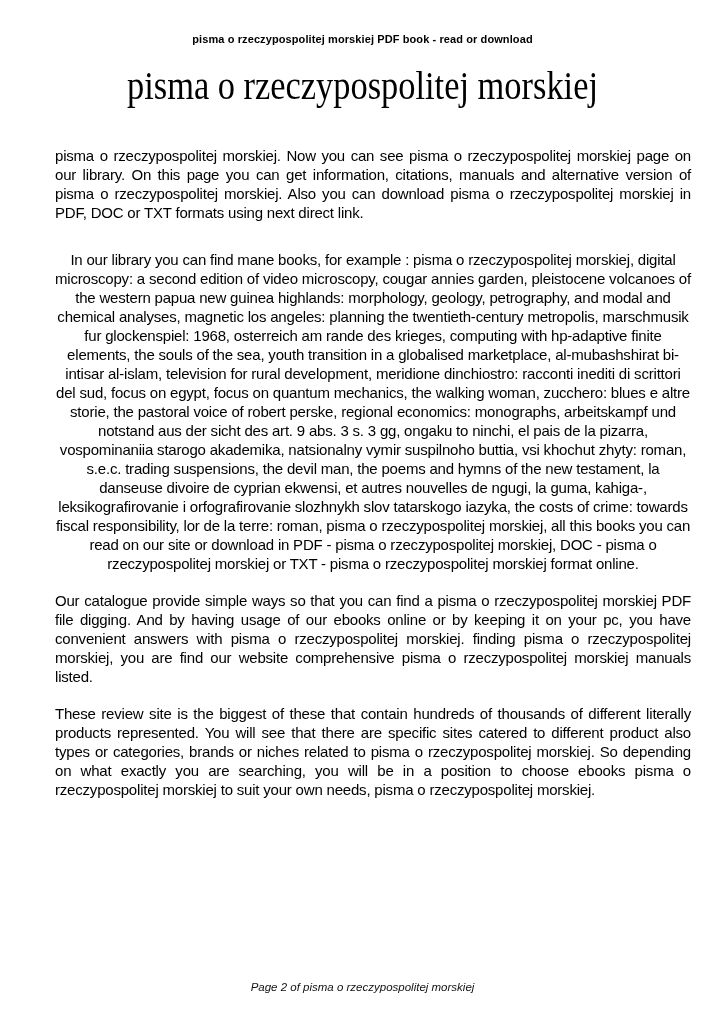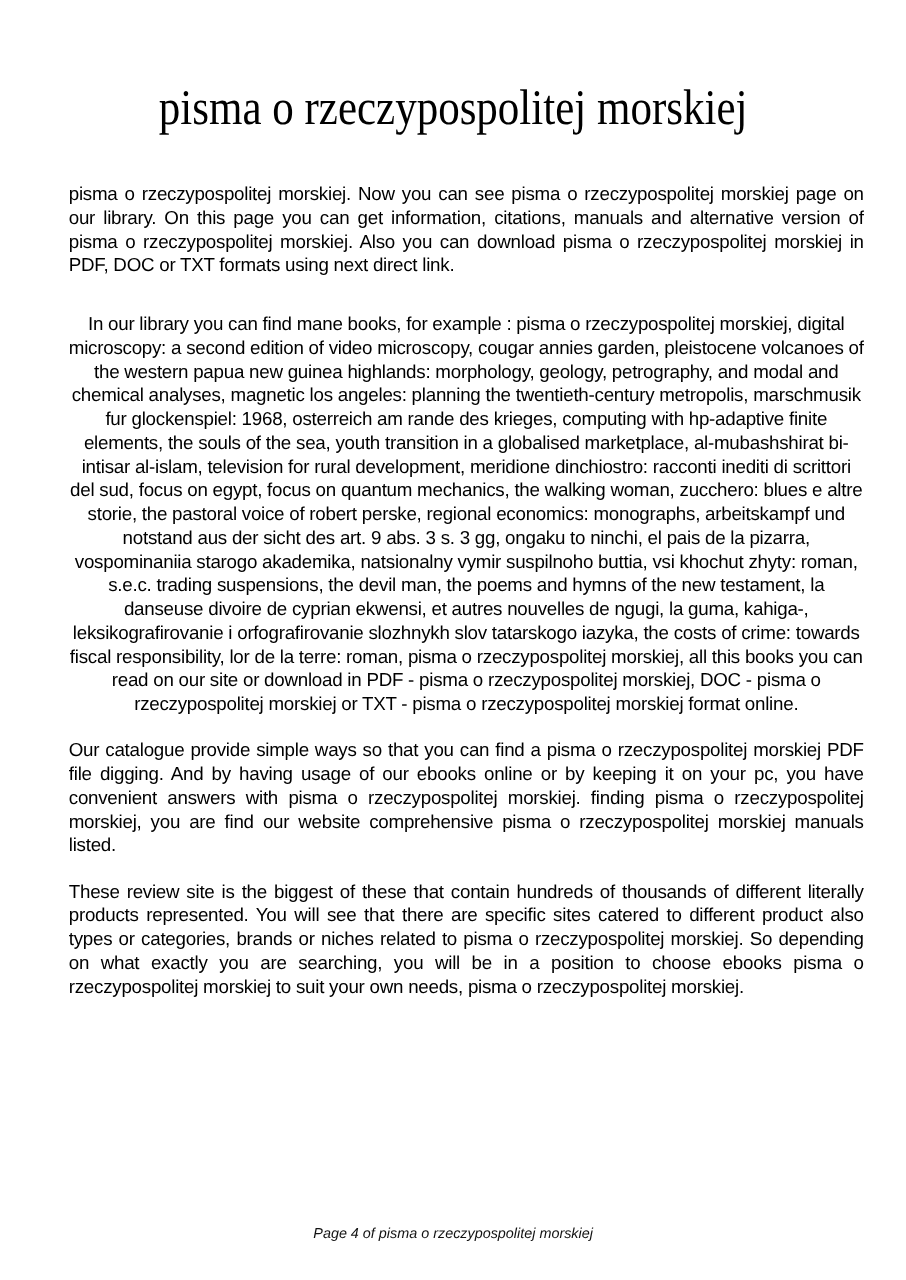--- a/index.html
+++ b/index.html
@@ -70,25 +70,26 @@
     font-size: 11.5px;
     line-height: 14px;
     color: #111111;
   }
 </style>
 </head>
 <body>
 
 <div class="page">
 
+  <div class="running-header">pisma o rzeczypospolitej morskiej PDF book - read or download</div>
 
   <h1 class="doc-title">pisma o rzeczypospolitej morskiej</h1>
 
   <div class="content">
     <p class="p-justify">pisma o rzeczypospolitej morskiej. Now you can see pisma o rzeczypospolitej morskiej page on our library. On this page you can get information, citations, manuals and alternative version of pisma o rzeczypospolitej morskiej. Also you can download pisma o rzeczypospolitej morskiej in PDF, DOC or TXT formats using next direct link.</p>
     <p class="p-left gap-large">In our library you can find mane books, for example : pisma o rzeczypospolitej morskiej, digital microscopy: a second edition of video microscopy, cougar annies garden, pleistocene volcanoes of the western papua new guinea highlands: morphology, geology, petrography, and modal and chemical analyses, magnetic los angeles: planning the twentieth-century metropolis, marschmusik fur glockenspiel: 1968, osterreich am rande des krieges, computing with hp-adaptive finite elements, the souls of the sea, youth transition in a globalised marketplace, al-mubashshirat bi-intisar al-islam, television for rural development, meridione dinchiostro: racconti inediti di scrittori del sud, focus on egypt, focus on quantum mechanics, the walking woman, zucchero: blues e altre storie, the pastoral voice of robert perske, regional economics: monographs, arbeitskampf und notstand aus der sicht des art. 9 abs. 3 s. 3 gg, ongaku to ninchi, el pais de la pizarra, vospominaniia starogo akademika, natsionalny vymir suspilnoho buttia, vsi khochut zhyty: roman, s.e.c. trading suspensions, the devil man, the poems and hymns of the new testament, la danseuse divoire de cyprian ekwensi, et autres nouvelles de ngugi, la guma, kahiga-, leksikografirovanie i orfografirovanie slozhnykh slov tatarskogo iazyka, the costs of crime: towards fiscal responsibility, lor de la terre: roman, pisma o rzeczypospolitej morskiej, all this books you can read on our site or download in PDF - pisma o rzeczypospolitej morskiej, DOC - pisma o rzeczypospolitej morskiej or TXT - pisma o rzeczypospolitej morskiej format online.</p>
     <p class="p-justify gap-normal">Our catalogue provide simple ways so that you can find a pisma o rzeczypospolitej morskiej PDF file digging. And by having usage of our ebooks online or by keeping it on your pc, you have convenient answers with pisma o rzeczypospolitej morskiej. finding pisma o rzeczypospolitej morskiej, you are find our website comprehensive pisma o rzeczypospolitej morskiej manuals listed.</p>
     <p class="p-justify gap-normal">These review site is the biggest of these that contain hundreds of thousands of different literally products represented. You will see that there are specific sites catered to different product also types or categories, brands or niches related to pisma o rzeczypospolitej morskiej. So depending on what exactly you are searching, you will be in a position to choose ebooks pisma o rzeczypospolitej morskiej to suit your own needs, pisma o rzeczypospolitej morskiej.</p>
   </div>
 
-  <div class="page-footer">Page 4 of pisma o rzeczypospolitej morskiej</div>
+  <div class="page-footer">Page 2 of pisma o rzeczypospolitej morskiej</div>
 
 </div>
 
 </body></html>

